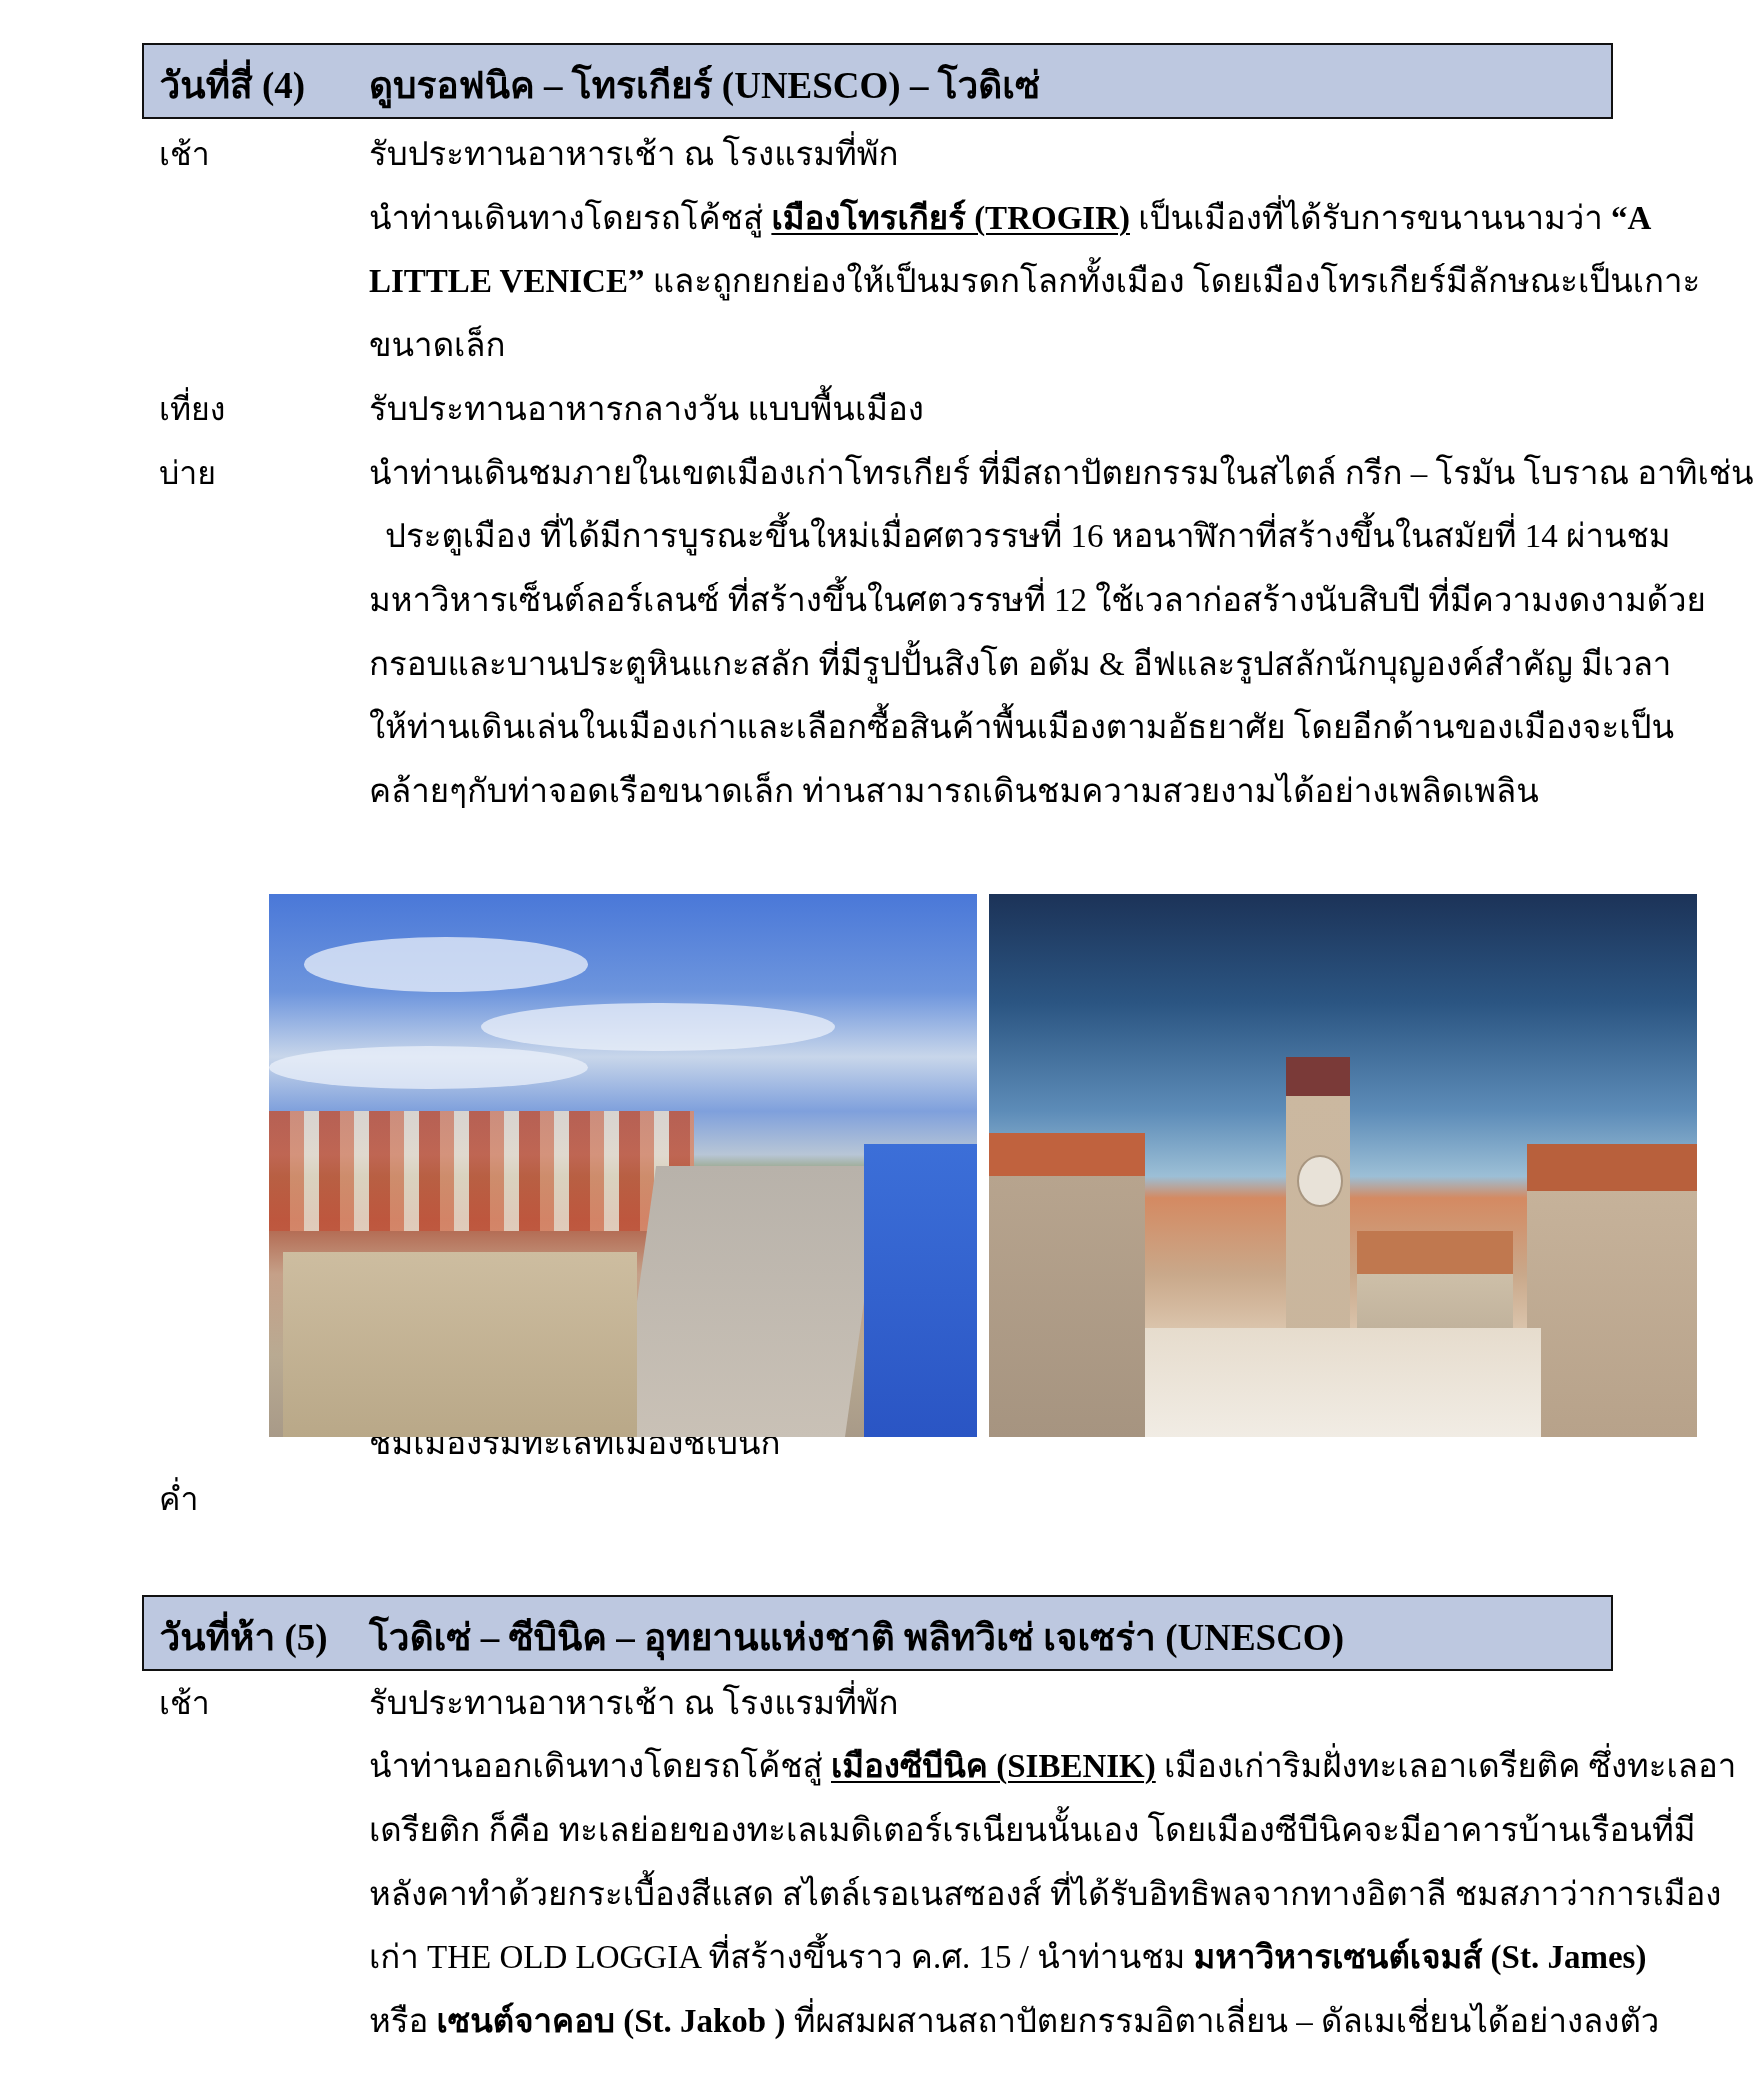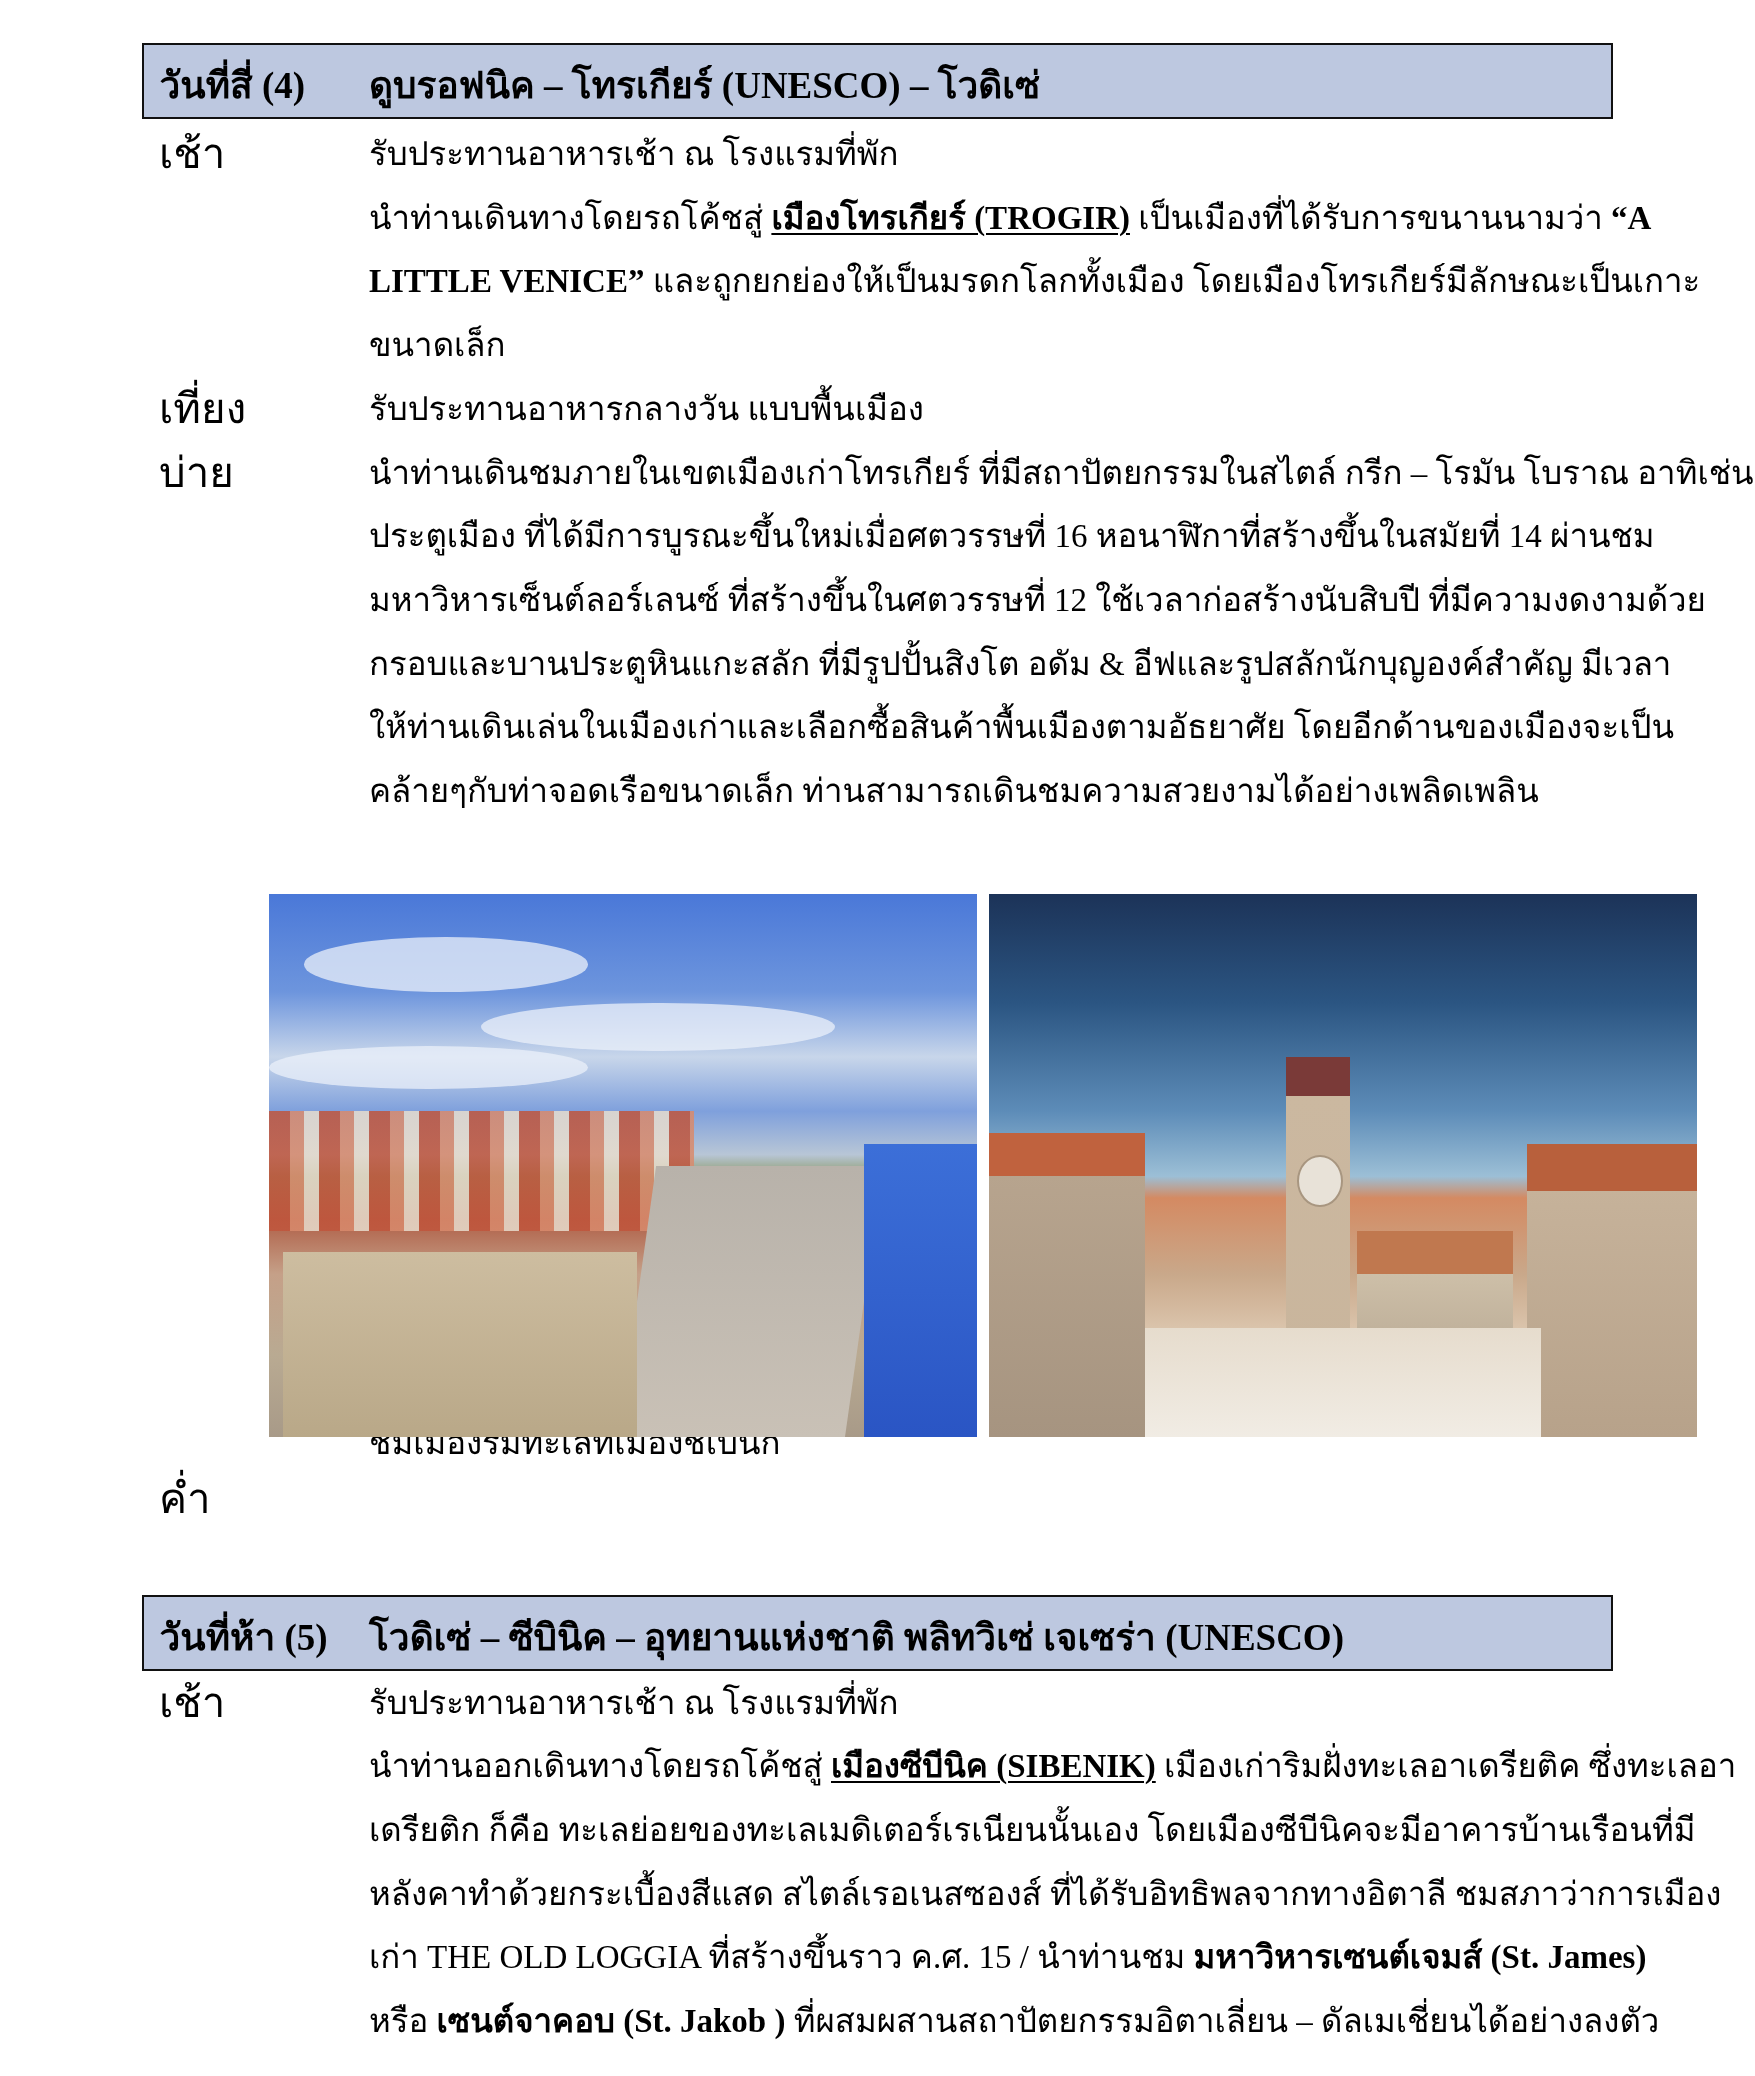--- a/index.html
+++ b/index.html
@@ -3,21 +3,21 @@
 <meta charset="utf-8">
 <style>
   html, body { margin: 0; padding: 0; background: #ffffff; }
   body { width: 1755px; height: 2077px; position: relative; overflow: hidden;
          font-family: "Liberation Serif", "DejaVu Serif", serif; color: #000; }
   .page { position: absolute; left: 0; top: 0; width: 1755px; height: 2077px; }
   .day-header { position: absolute; left: 142px; width: 1471px; height: 76px;
                 background: #bdc8e0; border: 2.1px solid #111; box-sizing: border-box; }
   .day-header .day-num { position: absolute; left: 15.6px; top: 10px; font-size: 37px; font-weight: bold; white-space: nowrap; }
   .day-header .day-title { position: absolute; left: 225px; top: 10px; font-size: 37px; font-weight: bold; white-space: nowrap; }
-  .row-label { position: absolute; left: 159px; font-size: 42px; white-space: nowrap; line-height: 42px; }
+  .row-label { position: absolute; left: 159px; font-size: 32px; white-space: nowrap; line-height: 42px; }
   .line { position: absolute; left: 369px; font-size: 33px; white-space: nowrap; line-height: 42px; }
   .b { font-weight: bold; }
   .u { text-decoration: underline; text-decoration-thickness: 2.1px; text-underline-offset: 4.2px; }
   .photo { position: absolute; overflow: hidden; }
   .photo-left { left: 269px; top: 894px; width: 708px; height: 543px;
     background:
       linear-gradient(180deg, rgba(0,0,0,0) 0%, rgba(0,0,0,0) 100%),
       linear-gradient(180deg, #4a78d8 0%, #6d95dd 18%, #c8d6ea 30%, #7fa0dc 40%, #b8c6d6 48%, #8c9a6a 52%, #b06048 60%, #c5a088 70%, #b9aa92 85%, #a89a88 100%); }
   .photo-left .sea { position: absolute; right: 0; top: 46%; width: 16%; height: 54%;
     background: linear-gradient(180deg, #3c6fd8, #2a55c4); }
@@ -62,21 +62,21 @@
   <div class="line" style="top:260px;">
     <span class="b">LITTLE VENICE”</span><span> และถูกยกย่องให้เป็นมรดกโลกทั้งเมือง โดยเมืองโทรเกียร์มีลักษณะเป็นเกาะ</span>
   </div>
   <div class="line" style="top:324px;">ขนาดเล็ก</div>
 
   <div class="row-label" style="top:388px;">เที่ยง</div>
   <div class="line" style="top:388px;">รับประทานอาหารกลางวัน แบบพื้นเมือง</div>
 
   <div class="row-label" style="top:452px;">บ่าย</div>
   <div class="line" style="top:452px;">นำท่านเดินชมภายในเขตเมืองเก่าโทรเกียร์ ที่มีสถาปัตยกรรมในสไตล์ กรีก – โรมัน โบราณ อาทิเช่น</div>
-  <div class="line" style="top:515px;">ประตูเมือง ที่ได้มีการบูรณะขึ้นใหม่เมื่อศตวรรษที่ 16 หอนาฬิกาที่สร้างขึ้นในสมัยที่ 14 ผ่านชม</div>
+  <div class="line" style="top:515px;margin-left:16px;">ประตูเมือง ที่ได้มีการบูรณะขึ้นใหม่เมื่อศตวรรษที่ 16 หอนาฬิกาที่สร้างขึ้นในสมัยที่ 14 ผ่านชม</div>
   <div class="line" style="top:579px;">มหาวิหารเซ็นต์ลอร์เลนซ์ ที่สร้างขึ้นในศตวรรษที่ 12 ใช้เวลาก่อสร้างนับสิบปี ที่มีความงดงามด้วย</div>
   <div class="line" style="top:643px;">กรอบและบานประตูหินแกะสลัก ที่มีรูปปั้นสิงโต อดัม &amp; อีฟและรูปสลักนักบุญองค์สำคัญ มีเวลา</div>
   <div class="line" style="top:706px;">ให้ท่านเดินเล่นในเมืองเก่าและเลือกซื้อสินค้าพื้นเมืองตามอัธยาศัย โดยอีกด้านของเมืองจะเป็น</div>
   <div class="line" style="top:770px;">คล้ายๆกับท่าจอดเรือขนาดเล็ก ท่านสามารถเดินชมความสวยงามได้อย่างเพลิดเพลิน</div>
 
   <div class="hidden-line">ชมเมืองริมทะเลที่เมืองชีเบนิก</div>
 
   <div class="photo photo-left">
     <div class="cloud" style="left:5%;top:8%;width:40%;height:10%;"></div>
     <div class="cloud" style="left:30%;top:20%;width:50%;height:9%;"></div>

